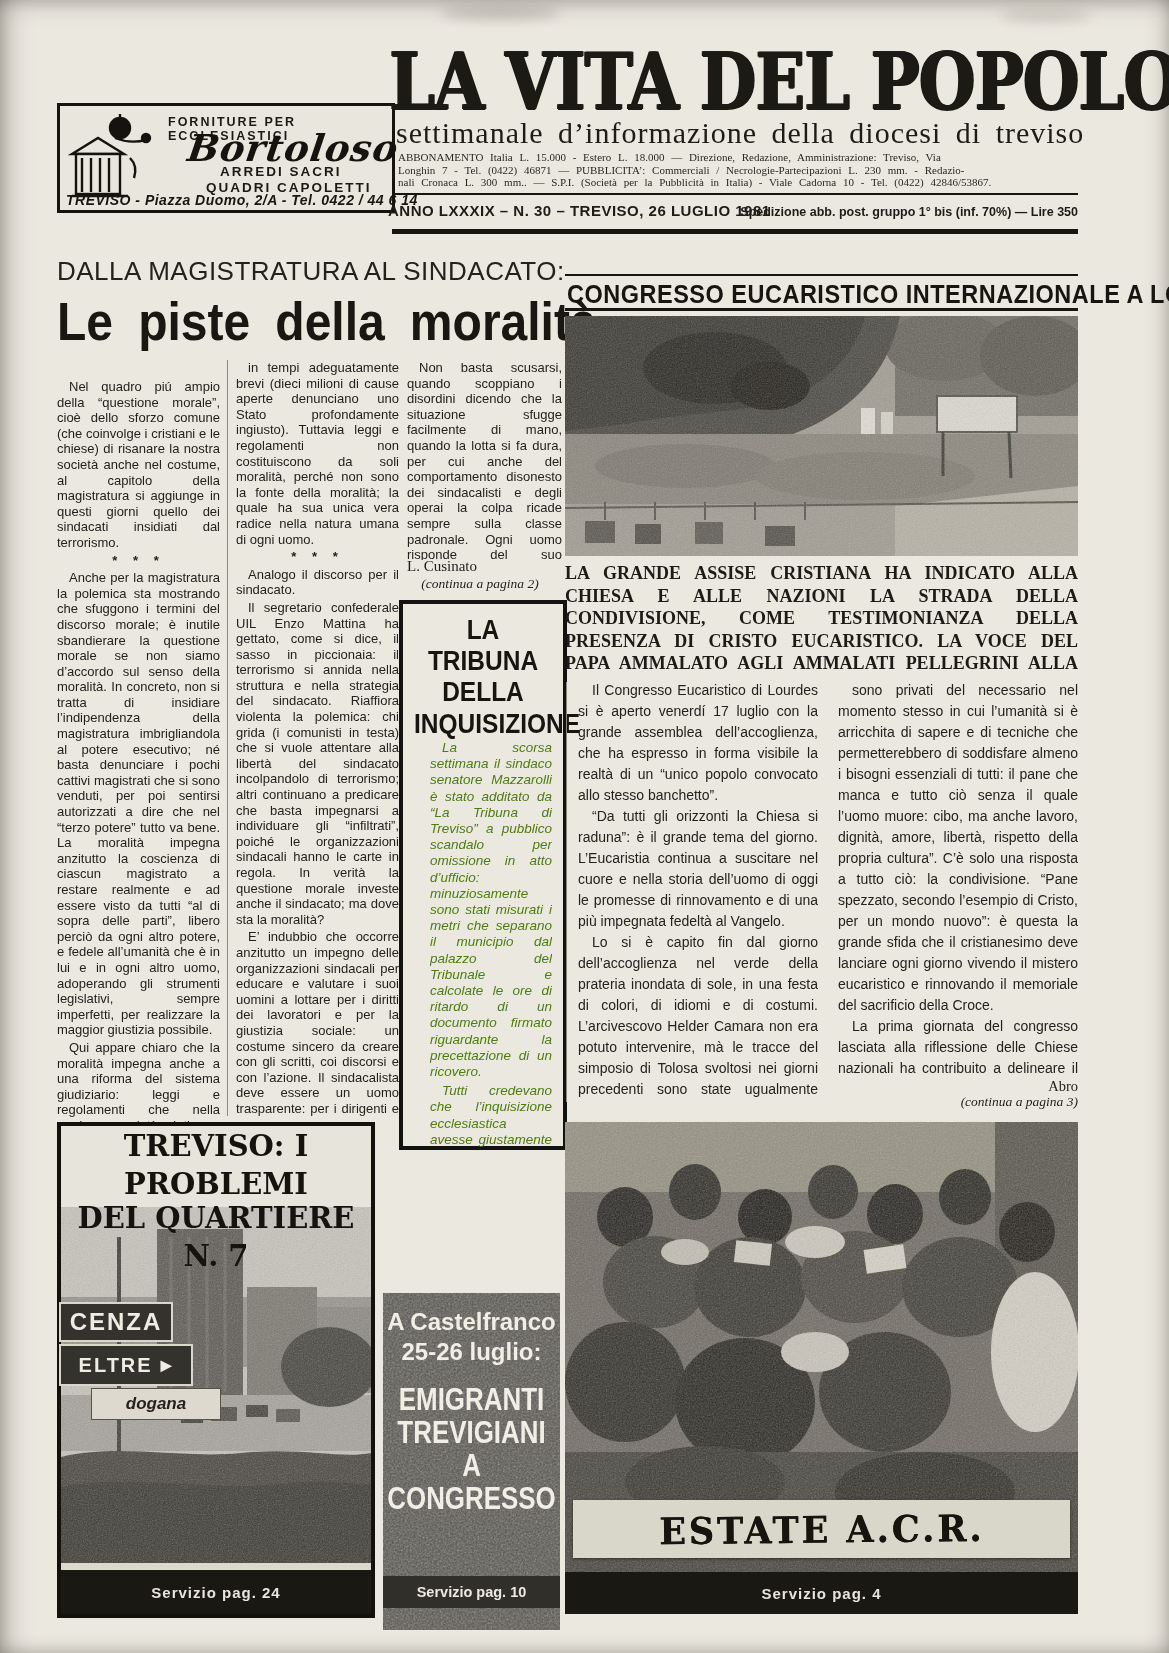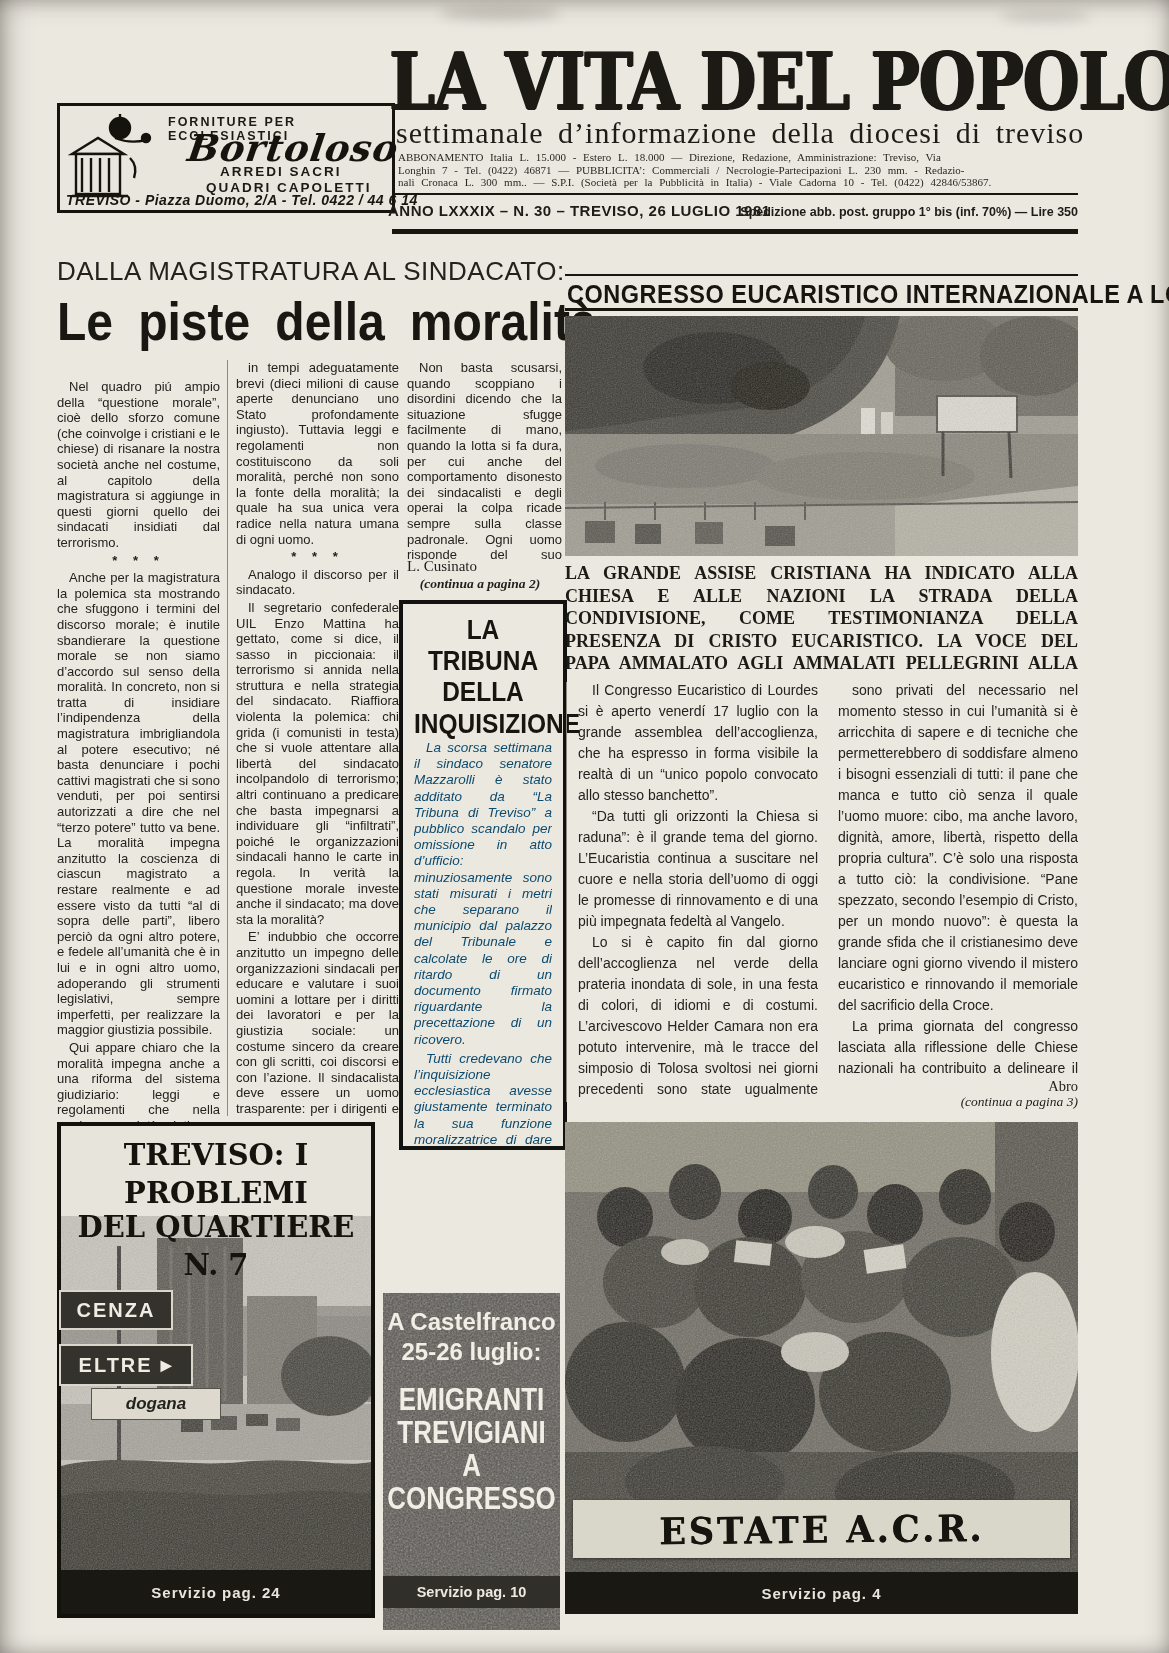--- a/index.html
+++ b/index.html
@@ -29,26 +29,26 @@
   .ad-tag{font-size:12.5px;font-weight:bold;letter-spacing:2px;color:#1b1a15;}
   .ad-brand{font-family:"DejaVu Serif",serif;font-style:italic;font-weight:bold;font-size:37px;
       transform:skewX(-8deg);color:#14130e;letter-spacing:1px;}
   .ad-line{font-size:13.5px;font-weight:bold;letter-spacing:2px;color:#1b1a15;}
   .ad-addr{font-size:14px;font-weight:bold;font-style:italic;color:#17160f;white-space:nowrap;letter-spacing:.5px;}
   
   .kicker{font-size:26px;color:#23221d;letter-spacing:.5px;white-space:nowrap;}
   .lead-head{font-weight:bold;font-size:49px;color:#181712;white-space:nowrap;word-spacing:12px;
       transform:scale(.98,1.1);transform-origin:left top;letter-spacing:0;}
   .sig{font-family:"Liberation Serif",serif;font-size:15px;text-align:left;margin-top:2px;}
-  .cont{font-family:"Liberation Serif",serif;font-style:italic;font-size:13.5px;text-align:center;margin-top:2px;font-weight:bold;}
+  .cont{font-family:"Liberation Serif",serif;font-style:italic;font-size:13.5px;text-align:center;margin-top:2px;}
   
   .tribuna{border:4px solid #121210;padding:10px 11px 8px 11px;background:#ebe8e0;}
   .trib-title{font-weight:bold;font-size:24.5px;line-height:28px;text-align:center;color:#161510;
       transform:scale(1,1.12);transform-origin:center top;margin-bottom:14px;}
-  .trib-body{font-style:italic;font-size:13.5px;line-height:16.2px;color:#0c4a6e;}
+  .trib-body{font-style:italic;font-size:13.5px;line-height:16.2px;color:#4d7c0f;margin-left:16px;}
   .trib-body p{margin:0 0 3px 0;text-indent:12px;}
   
   .cong-head{font-weight:bold;font-size:23.5px;letter-spacing:.5px;color:#161510;white-space:nowrap;
       transform:scale(1,1.1);transform-origin:left top;}
   .cap{font-family:"Liberation Serif",serif;font-weight:bold;font-size:18px;line-height:22.5px;
       color:#1c1b16;word-spacing:3px;}
   .cong-body{font-size:14px;line-height:21px;color:#23221e;}
   .cong-body p{margin:0;text-indent:14px;}
   .photo{position:absolute;display:block;}
   
@@ -204,21 +204,21 @@
     <p>Lo si è capito fin dal giorno dell’accoglienza nel verde della prateria inondata di sole, in una festa di colori, di idiomi e di costumi. L’arcivescovo Helder Camara non era potuto intervenire, mà le tracce del simposio di Tolosa svoltosi nei giorni precedenti sono state ugualmente illustrate ai congressisti. E’ stato letto per intero il messaggio finale indirizzato “ai cristiani del congresso, alle comunità e a tutti gli uomini che sperano in un mondo nuovo”. Un vescovo africano ha parlato molto chiaramente denunciando le nazioni ricche, che sono “generose - ha detto - perché realmente hanno dato, ma solo raramente hanno saputo condividere. Il loro dono preso dal superfluo è stato però spesso superfluo anche per i poveri. E’ l’insopportabile conseguenza dell’organizzazione del mondo dove centinaia di milioni di uomini, donne e bambini</p>
   </div>
   <div class="abs cong-body just" style="left:838px;top:680px;width:240px;height:400px;overflow:hidden;">
     <p>sono privati del necessario nel momento stesso in cui l’umanità si è arricchita di sapere e di tecniche che permetterebbero di soddisfare almeno i bisogni essenziali di tutti: il pane che manca e tutto ciò senza il quale l’uomo muore: cibo, ma anche lavoro, dignità, amore, libertà, rispetto della propria cultura”. C’è solo una risposta a tutto ciò: la condivisione. “Pane spezzato, secondo l’esempio di Cristo, per un mondo nuovo”: è questa la grande sfida che il cristianesimo deve lanciare ogni giorno vivendo il mistero eucaristico e rinnovando il memoriale del sacrificio della Croce.</p>
     <p>La prima giornata del congresso lasciata alla riflessione delle Chiese nazionali ha contribuito a delineare il senso di fondo di questa grande assise internazionale che proclama l’amore di Cristo, Pane vivo per la vita del mondo. Il pane spezzato non può intendersi come semplice condivisione intimistica e sentimentale di una fede comune. Se l’Eucaristia fa la Chiesa, il centro del rinnovamento è in Cristo, che ha dato la sua vita per amore. I molti gruppi giovanili che avevano occupato le colline, hanno vissuto con entusiasmo queste tematiche creando un congresso permanente di fraternità che si svolge nei diversi campi: il campo di Taizé, i villaggi Jerusalem, Solidarité, Jonas, Eph’Ata.</p>
   </div>
   <div class="abs" style="left:838px;top:1078px;width:240px;text-align:right;font-family:'Liberation Serif',serif;font-size:14.5px;">Abro</div>
   <div class="abs" style="left:838px;top:1094px;width:240px;text-align:right;font-family:'Liberation Serif',serif;font-style:italic;font-size:13.5px;">(continua a pagina 3)</div>
 
   <div class="abs tv-frame" style="left:57px;top:1122px;width:310px;height:488px;">
-    <div style="padding-top:10px;height:80px;background:#e7e4db;">
+    <div style="padding-top:1px;height:80px;background:#e7e4db;">
       <div class="tv-head">TREVISO: I PROBLEMI</div>
       <div class="tv-head">DEL QUARTIERE N. 7</div>
     </div>
     <svg width="310" height="356" viewBox="0 0 310 356" preserveAspectRatio="none" style="display:block;">
       <defs>
         <filter id="g2" x="0" y="0" width="100%" height="100%">
           <feTurbulence type="fractalNoise" baseFrequency="0.8" numOctaves="2" stitchTiles="stitch"></feTurbulence>
           <feColorMatrix type="saturate" values="0"></feColorMatrix>
         </filter>
       </defs>
@@ -235,21 +235,21 @@
       <rect x="150" y="200" width="26" height="14" fill="#4e4c46"></rect>
       <rect x="185" y="198" width="22" height="12" fill="#454039"></rect>
       <rect x="215" y="202" width="24" height="13" fill="#56544e"></rect>
       <rect x="120" y="204" width="22" height="12" fill="#3f3d37"></rect>
       <ellipse cx="268" cy="160" rx="48" ry="40" fill="#45433c"></ellipse>
       <line x1="58" y1="30" x2="58" y2="330" stroke="#3b3a35" stroke-width="4"></line>
       <path d="M0,250 C60,236 120,252 180,246 C240,240 280,252 310,246 V356 H0 Z" fill="#46443b"></path>
       <path d="M0,280 C70,266 150,286 230,276 C270,272 300,280 310,276 V356 H0 Z" fill="#3a3830"></path>
       <rect width="310" height="356" filter="url(#g2)" opacity="0.4"></rect>
     </svg>
-    <div class="sign sign-dark" style="left:-2px;top:164px;width:110px;height:36px;font-size:20px;letter-spacing:2px;">
+    <div class="sign sign-dark" style="left:-2px;top:176px;width:110px;height:36px;font-size:24px;letter-spacing:2px;">
       <span>CENZA</span>
     </div>
     <div class="sign sign-dark" style="left:-2px;top:218px;width:130px;height:38px;font-size:20px;letter-spacing:2px;gap:8px;">
       <span>ELTRE</span>
       <span style="font-size:14px;">▶</span>
     </div>
     <div class="sign sign-light" style="left:30px;top:262px;width:128px;height:30px;font-size:17px;font-style:italic;">
       <span>dogana</span>
     </div>
     <div class="capbar" style="position:absolute;left:0;right:0;bottom:0;height:44px;">

